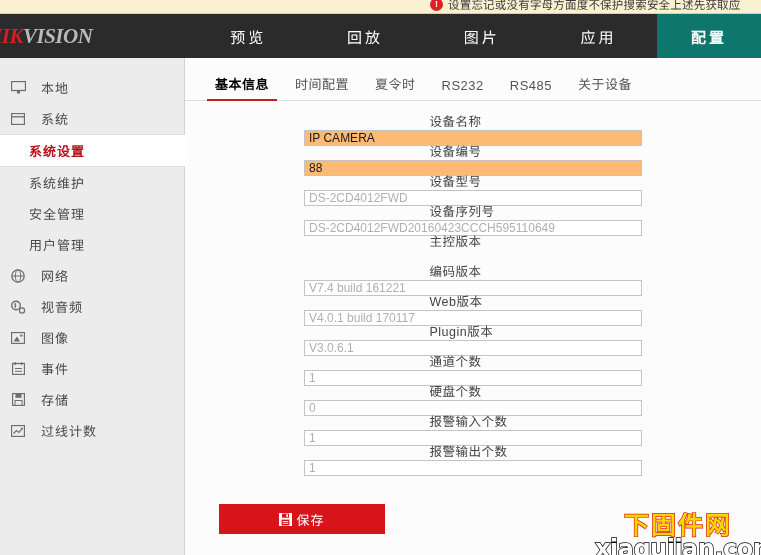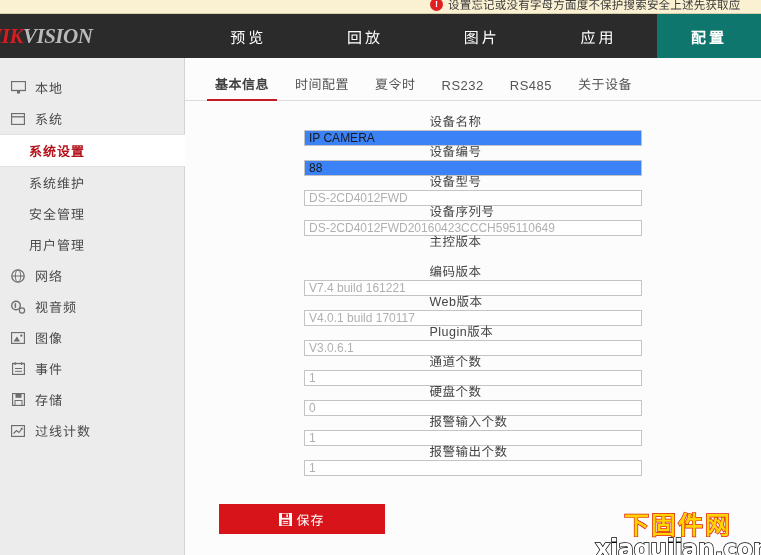--- a/index.html
+++ b/index.html
@@ -130,21 +130,21 @@
     width: 22px;
     height: 18px;
     flex: none;
     display: flex;
     align-items: center;
     justify-content: center;
     color: #6e6e6e;
   }
   .side-icon svg { display: block; }
   .side-label {
-    margin-left: 6px;
+    margin-left: 12px;
     font-size: 13px;
     color: #4a4a4a;
     letter-spacing: 1px;
   }
   .side-sub {
     height: 31px;
     display: flex;
     align-items: center;
     padding-left: 29px;
     font-size: 13px;
@@ -180,21 +180,21 @@
   .tab {
     font-size: 13px;
     color: #555555;
     padding: 0 13px 7px 13px;
     cursor: pointer;
     letter-spacing: 0.5px;
     position: relative;
     white-space: nowrap;
   }
   .tab.active {
-    color: #404040;
+    color: #000000;
     font-weight: bold;
   }
   .tab.active::after {
     content: "";
     position: absolute;
     left: 5px;
     right: 5px;
     bottom: -1px;
     height: 2px;
     background: #c01c22;
@@ -217,21 +217,21 @@
     box-sizing: border-box;
     font-size: 12.5px;
     color: #444444;
     letter-spacing: 0.5px;
   }
   .form-input {
     width: 338px;
     height: 19px;
     box-sizing: border-box;
     border: 1px solid #c4c4c4;
-    background: #3b82f6;
+    background: #fdba74;
     font-family: "Liberation Sans", "DejaVu Sans", sans-serif;
     font-size: 12px;
     color: #1a1a1a;
     padding: 0 4px;
     border-radius: 0;
     outline: none;
   }
   .form-input.readonly {
     color: #b0b0b0;
     background: #ffffff;

